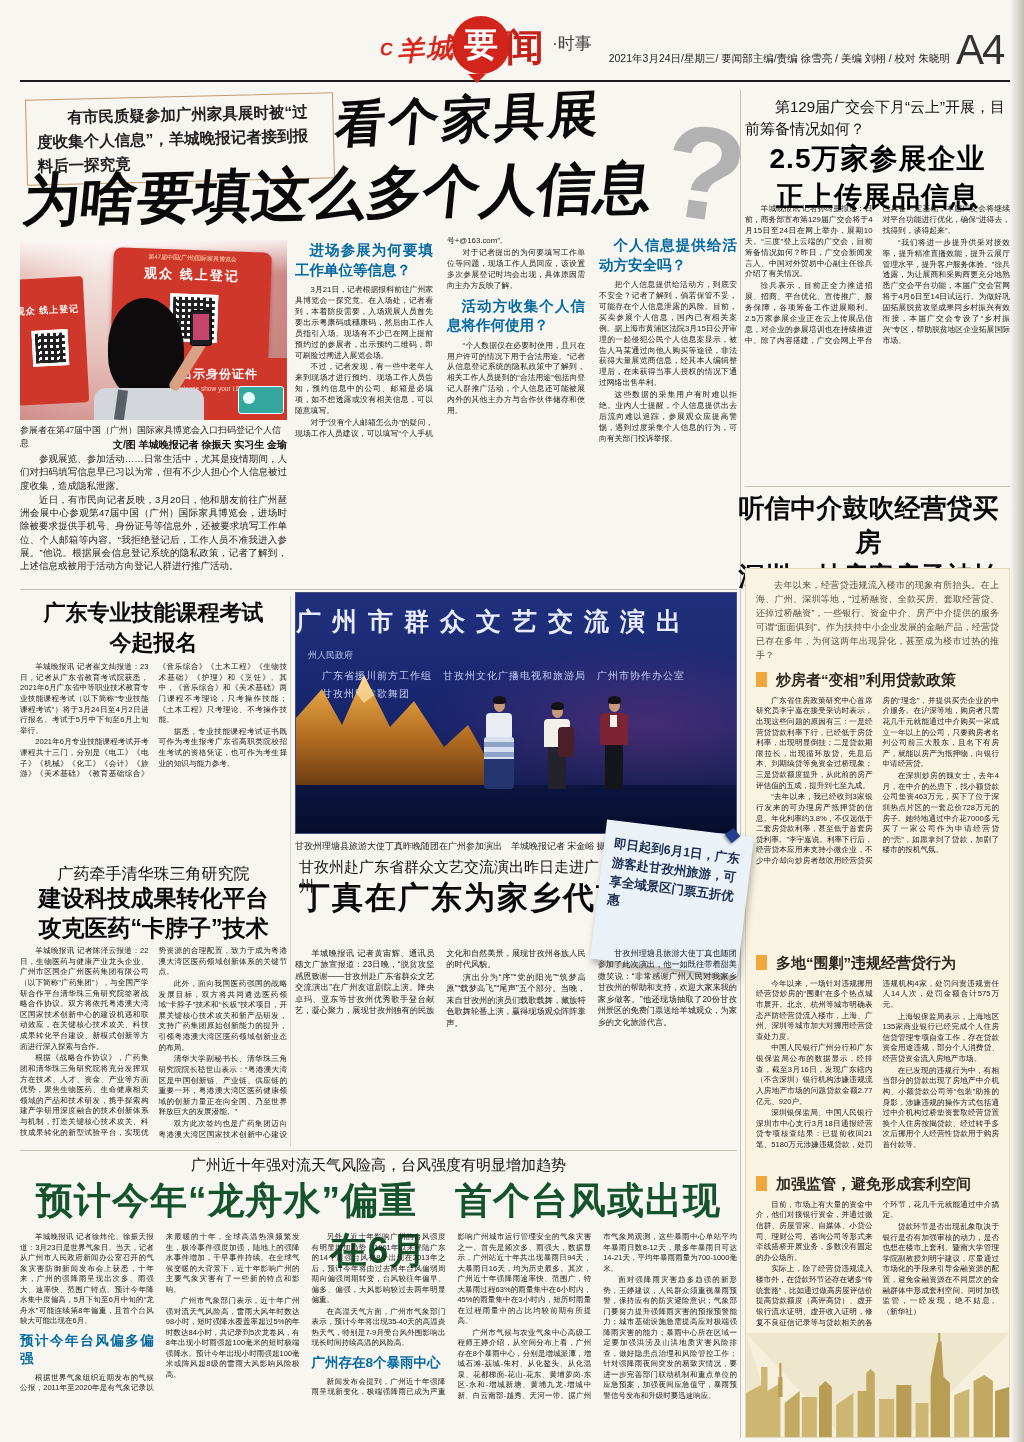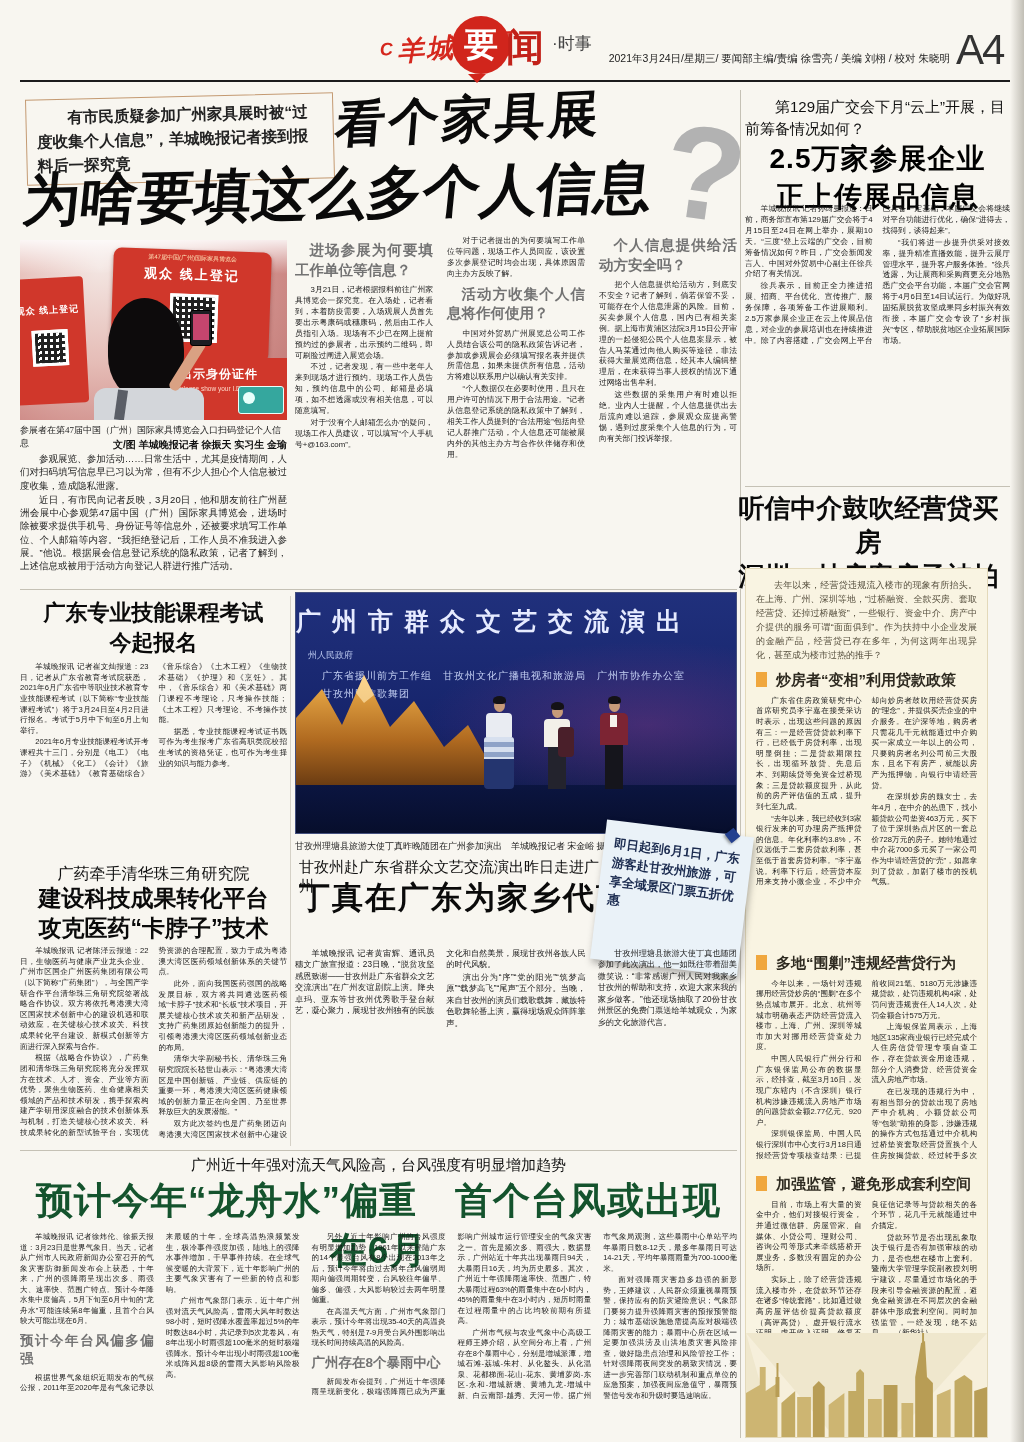--- a/index.html
+++ b/index.html
@@ -64,32 +64,32 @@
   .arm{position:absolute;left:162px;top:96px;width:11px;height:58px;background:#d9a183;transform:rotate(32deg);border-radius:5px;}
   .phone{position:absolute;left:170px;top:70px;width:20px;height:34px;background:#1d1d22;border-radius:3px;
          border:1px solid #000;}
   .phone::after{content:"";position:absolute;left:2px;top:3px;right:2px;bottom:5px;background:#c5456e;}
   .caption{font-size:9px;color:#222;font-family:"Liberation Serif",serif;}
   .cap1{left:20px;top:424px;width:267px;}
   .byline1{left:20px;top:438px;width:267px;text-align:right;font-size:10px;font-weight:bold;color:#111;}
   
   .flow{column-gap:14px;overflow:hidden;text-align:justify;}
   .flow p{margin:0 0 1px 0;text-indent:2em;line-height:1.4;}
-  .flow h4{margin:5px 0 5px 0;font-size:14.5px;line-height:1.35;color:#737373;text-indent:1em;}
+  .flow h4{margin:5px 0 5px 0;font-size:14.5px;line-height:1.35;color:#0369a1;text-indent:1em;}
   .introflow{left:20px;top:452px;width:267px;height:134px;font-size:9.5px;column-count:1;}
   .furnflow{left:295px;top:236px;width:442px;height:350px;font-size:7.8px;column-count:3;}
   
   .ck{left:745px;top:96px;width:265px;font-size:15px;line-height:1.45;text-indent:2em;color:#111;}
   .chl{left:745px;top:140px;width:265px;text-align:center;font-size:28px;line-height:1.35;
        color:#000;font-weight:bold;letter-spacing:1px;}
   .cantonflow{left:745px;top:204px;width:265px;height:276px;font-size:7.8px;column-count:2;column-gap:10px;}
   
   .lhl{left:736px;top:492px;width:265px;text-align:center;font-size:26px;font-weight:bold;
        line-height:1.3;color:#0a0a0a;}
-  .loanbox{left:745px;top:568px;width:243px;height:870px;background:#f9f4e2;border:1px solid #e3d9ba;
+  .loanbox{left:745px;top:568px;width:265px;height:870px;background:#f9f4e2;border:1px solid #e3d9ba;
            padding:8px 10px;box-sizing:border-box;overflow:hidden;}
   .loanlead{font-size:9px;line-height:1.55;color:#57503f;text-indent:2em;text-align:justify;margin:2px 0 6px 0;}
   .loanbox h3{font-size:15px;font-weight:bold;color:#2e2a20;margin:8px 0 6px 0;}
   .loanbox h3::before{content:"";display:inline-block;width:11px;height:15px;background:#f0a73e;
            margin:0 9px -2px 0;}
   .loanflow{column-count:2;column-gap:10px;font-size:7.6px;overflow:hidden;text-align:justify;}
   .loanflow p{margin:0 0 1px 0;text-indent:2em;line-height:1.4;}
   .lf1{height:250px;} .lf2{height:188px;} .lf3{height:208px;}
   .skyline{position:absolute;left:0;bottom:0;width:100%;height:104px;}
   
@@ -192,21 +192,20 @@
       <p>参观展览、参加活动……日常生活中，尤其是疫情期间，人们对扫码填写信息早已习以为常，但有不少人担心个人信息被过度收集，造成隐私泄露。</p>
       <p>近日，有市民向记者反映，3月20日，他和朋友前往广州琶洲会展中心参观第47届中国（广州）国际家具博览会，进场时除被要求提供手机号、身份证号等信息外，还被要求填写工作单位、个人邮箱等内容。“我拒绝登记后，工作人员不准我进入参展。”他说。根据展会信息登记系统的隐私政策，记者了解到，上述信息或被用于活动方向登记人群进行推广活动。</p>
     </div>
   <div class="abs flow furnflow">
       <h4>进场参展为何要填工作单位等信息？</h4>
       <p>3月21日，记者根据报料前往广州家具博览会一探究竟。在入场处，记者看到，本着防疫需要，入场观展人员首先要出示粤康码或穗康码，然后由工作人员指引入场。现场有不少已在网上提前预约过的参展者，出示预约二维码，即可刷脸过闸进入展览会场。</p>
       <p>不过，记者发现，有一些中老年人来到现场才进行预约。现场工作人员告知，预约信息中的公司、邮箱是必填项，如不想透露或没有相关信息，可以随意填写。</p>
       <p>对于“没有个人邮箱怎么办”的疑问，现场工作人员建议，可以填写“个人手机号+@163.com”。</p>
       <p>对于记者提出的为何要填写工作单位等问题，现场工作人员回应，该设置多次参展登记时均会出现，具体原因需向主办方反映了解。</p>
       <h4>活动方收集个人信息将作何使用？</h4>
-      <p>中国对外贸易广州展览总公司工作人员结合该公司的隐私政策告诉记者，参加或参观展会必须填写报名表并提供所需信息，如果未提供所有信息，活动方将难以联系用户以确认有关安排。</p>
       <p>“个人数据仅在必要时使用，且只在用户许可的情况下用于合法用途。”记者从信息登记系统的隐私政策中了解到，相关工作人员提到的“合法用途”包括向登记人群推广活动，个人信息还可能被展内外的其他主办方与合作伙伴储存和使用。</p>
       <h4>个人信息提供给活动方安全吗？</h4>
       <p>把个人信息提供给活动方，到底安不安全？记者了解到，倘若保管不妥，可能存在个人信息泄露的风险。目前，买卖参展个人信息，国内已有相关案例。据上海市黄浦区法院3月15日公开审理的一起侵犯公民个人信息案显示，被告人马某通过向他人购买等途径，非法获得大量展览商信息，经其本人编辑整理后，在未获得当事人授权的情况下通过网络出售牟利。</p>
       <p>这些数据的采集用户有时难以拒绝。业内人士提醒，个人信息提供出去后流向难以追踪，参展观众应提高警惕，遇到过度采集个人信息的行为，可向有关部门投诉举报。</p>
     </div>
 
   <div class="abs ck">第129届广交会下月“云上”开展，目前筹备情况如何？</div>
   <div class="abs chl">
     <div>2.5万家参展企业</div>
     <div>正上传展品信息</div>

